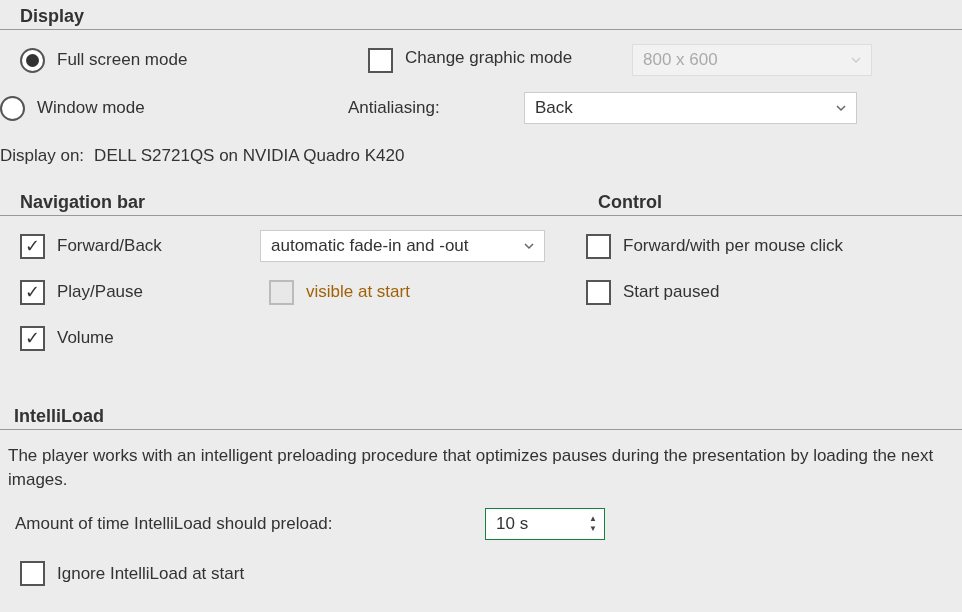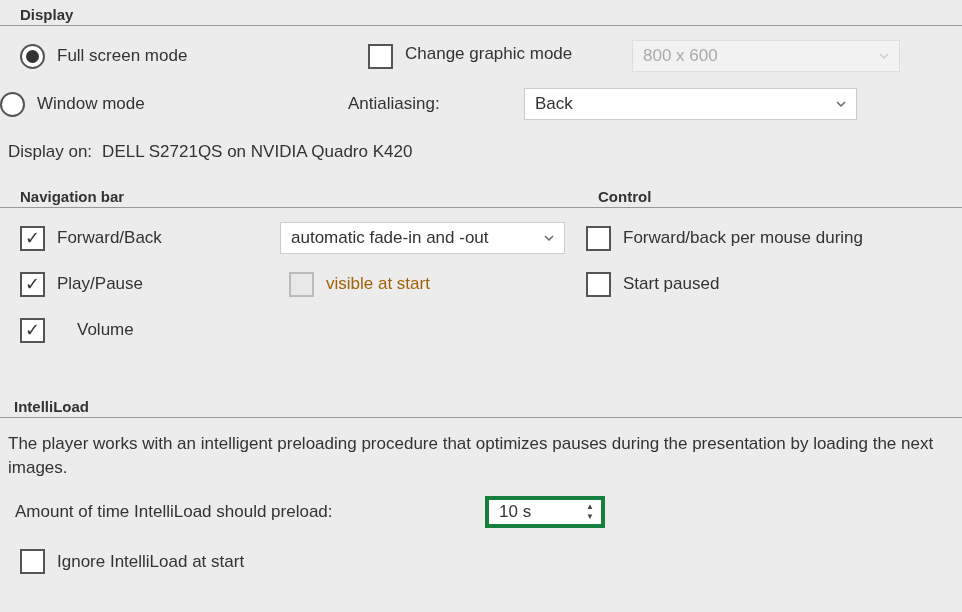--- a/index.html
+++ b/index.html
@@ -8,21 +8,21 @@
   font-family: "Segoe UI", Tahoma, sans-serif;
   font-size: 17px;
   color: #333;
   width: 962px;
   height: 612px;
   overflow: hidden;
   padding: 0;
 }
 .section-header {
   font-weight: 700;
-  font-size: 15px;
+  font-size: 18px;
   color: #333;
   padding: 6px 0 2px 20px;
   border-bottom: 1px solid #999;
   margin-bottom: 10px;
 }
 .section-header.first { padding-top: 6px; }
 .row { display: flex; align-items: center; min-height: 40px; }
 .radio, .checkbox {
   width: 25px; height: 25px;
   border: 2px solid #555;
@@ -48,46 +48,46 @@
   height: 32px; display: flex; align-items: center;
   padding: 0 30px 0 10px; position: relative;
   cursor: pointer;
 }
 .dropdown .chevron {
   position: absolute; right: 10px; top: 50%; transform: translateY(-50%);
 }
 .dropdown.disabled { background: #f2f2f2; color: #aaa; cursor: default; border-color: #ddd; }
 .chevron svg { width: 10px; height: 10px; }
 .spinner {
-  background: #fff; border: 4px solid #15803d;
+  background: #fff; border: 1px solid #15803d;
   height: 32px; display: flex; align-items: center;
   padding: 0 22px 0 10px; position: relative; width: 120px;
 }
 .spin-buttons { position: absolute; right: 4px; top: 2px; bottom: 2px; width: 14px; display: flex; flex-direction: column; justify-content: center; }
 .spin-buttons span { font-size: 8px; line-height: 10px; text-align: center; cursor: pointer; color: #444; }
 .two-col { display: flex; }
 .col-left { width: 578px; }
 .col-right { flex: 1; }
-.pad-l { padding-left: 20px; gap: 20px; }
+.pad-l { padding-left: 20px; }
 </style>
 </head>
 <body>
 
 <div class="section-header first">Display</div>
 
 <div class="row" style="padding-left:20px; margin-bottom:8px;">
   <div style="width:348px; display:flex; align-items:center;">
     <span class="radio selected"></span>
     <span class="label">Full screen mode</span>
   </div>
   <div style="display:flex; width:264px;">
     <span class="checkbox"></span>
     <span class="label">Change graphic mode</span>
   </div>
-  <div class="dropdown disabled" style="width:268px;">
+  <div class="dropdown disabled" style="width:240px;">
     <span>800 x 600</span>
     <span class="chevron"><svg viewBox="0 0 10 10">
           <path d="M1 3 L5 7 L9 3" fill="none" stroke="#ccc" stroke-width="1.5"></path>
         </svg></span>
   </div>
 </div>
 
 <div class="row" style="margin-bottom:8px;">
   <div style="width:348px; display:flex; align-items:center;">
     <span class="radio"></span>
@@ -97,21 +97,21 @@
     <span>Antialiasing:</span>
   </div>
   <div class="dropdown" style="width:333px;">
     <span>Back</span>
     <span class="chevron"><svg viewBox="0 0 10 10">
           <path d="M1 3 L5 7 L9 3" fill="none" stroke="#666" stroke-width="1.5"></path>
         </svg></span>
   </div>
 </div>
 
-<div class="row" style="padding-left:8px; margin-bottom:10px;">
+<div class="row" style="margin-bottom:10px;">
   <span>Display on:</span>
   <span style="width:10px;"></span>
   <span>DELL S2721QS on NVIDIA Quadro K420</span>
 </div>
 
 <div class="two-col">
   <div class="col-left">
     <div class="section-header">Navigation bar</div>
     <div class="row pad-l" style="margin-bottom:6px;">
       <div style="width:240px; display:flex; align-items:center;">
@@ -137,21 +137,21 @@
     </div>
     <div class="row pad-l" style="margin-bottom:6px;">
       <span class="checkbox checked"></span>
       <span class="label">Volume</span>
     </div>
   </div>
   <div class="col-right">
     <div class="section-header">Control</div>
     <div class="row" style="padding-left:8px; margin-bottom:6px;">
       <span class="checkbox"></span>
-      <span class="label">Forward/back per mouse during</span>
+      <span class="label">Forward/with per mouse click</span>
     </div>
     <div class="row" style="padding-left:8px; margin-bottom:6px;">
       <span class="checkbox"></span>
       <span class="label">Start paused</span>
     </div>
   </div>
 </div>
 
 <div class="section-header" style="padding-left:14px;margin-top:36px;">IntelliLoad</div>
 <div style="padding: 4px 20px 12px 8px; line-height:1.4;">The player works with an intelligent preloading procedure that optimizes pauses during the presentation by loading the next images.</div>

